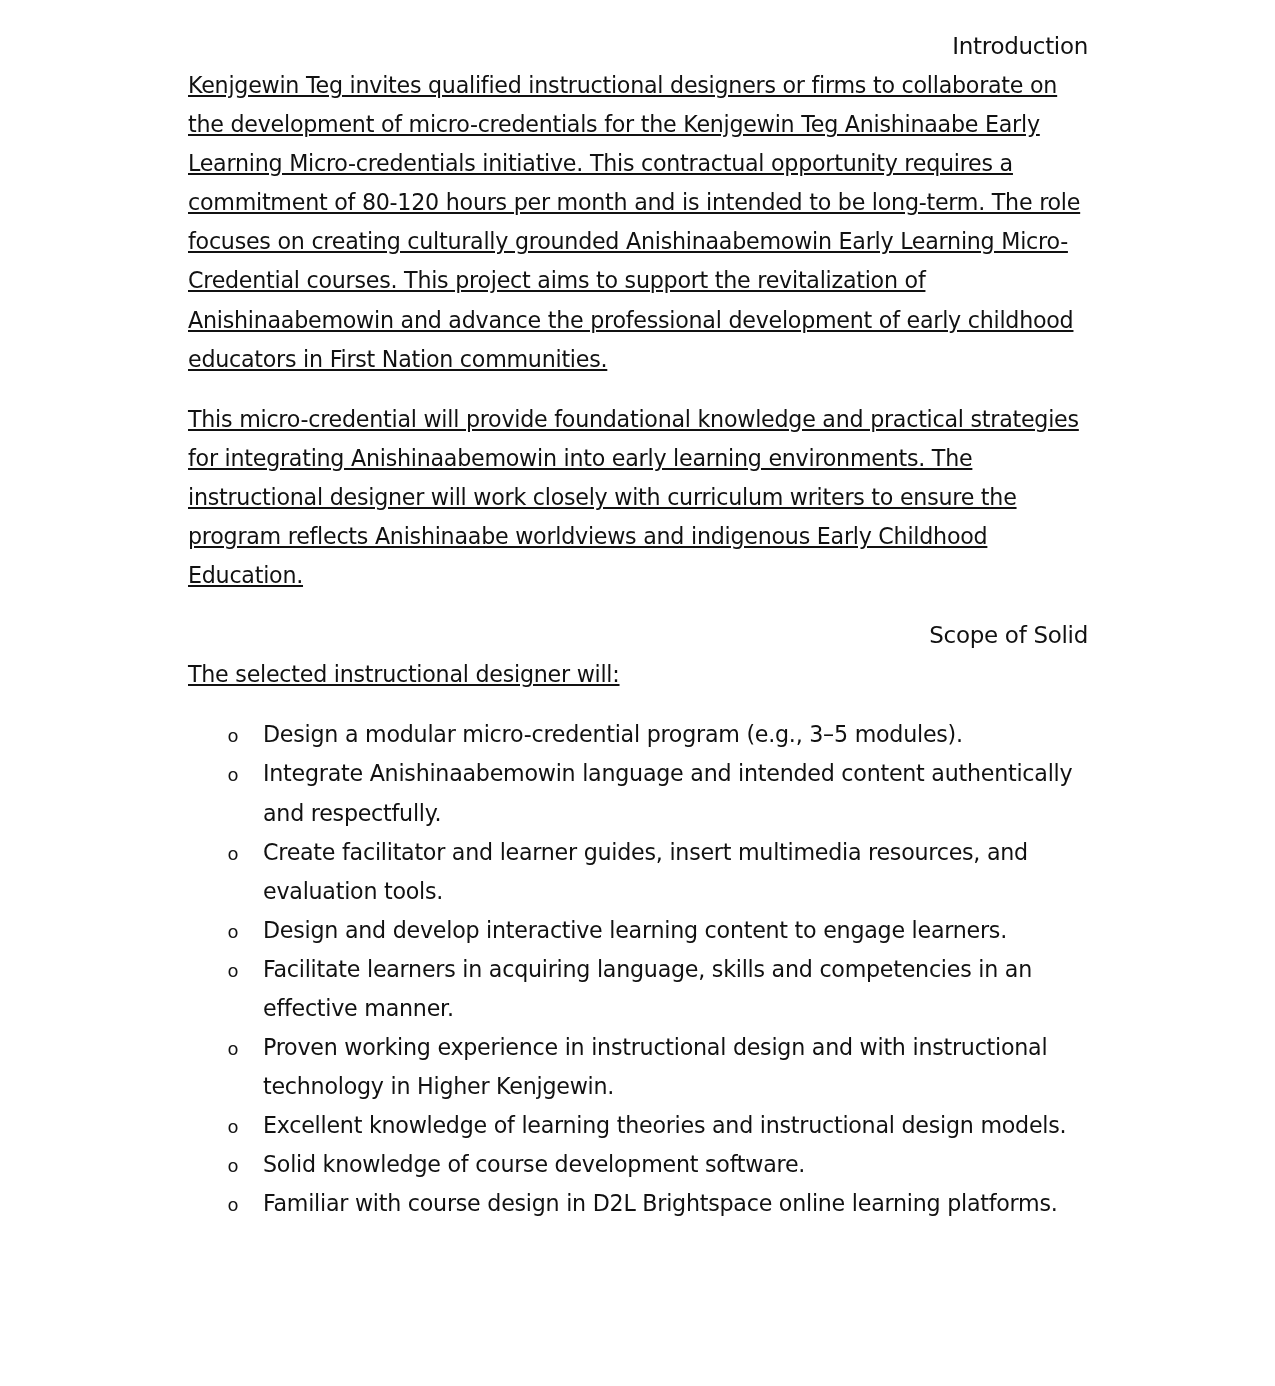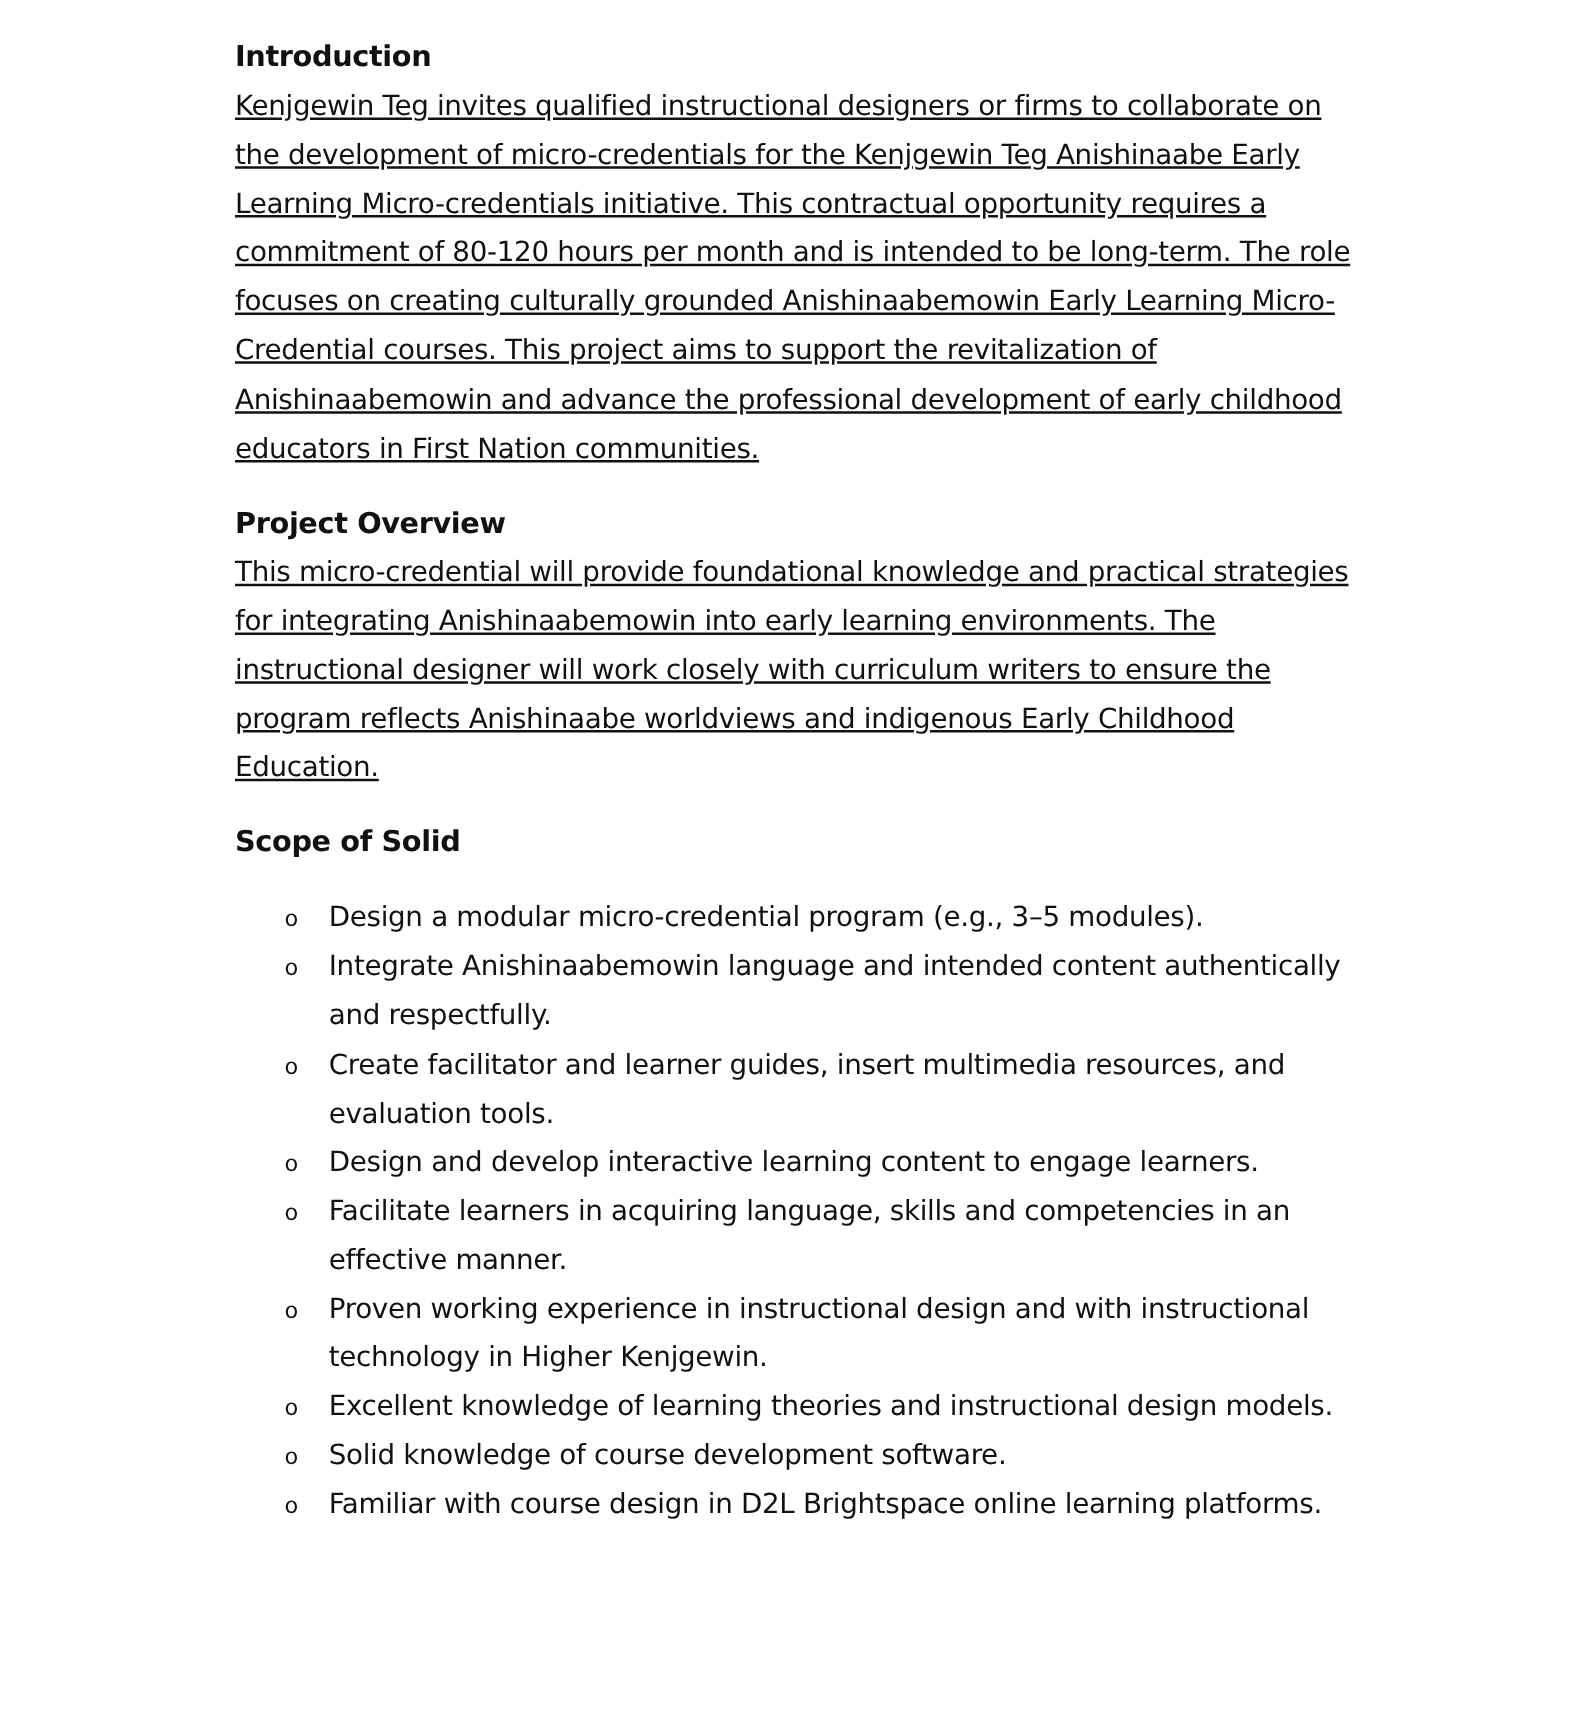--- a/index.html
+++ b/index.html
@@ -17,25 +17,26 @@
     .page {
       position: absolute;
       left: 188px;
       top: 27px;
       width: 900px;
     }
     .section {
       margin: 0 0 21px 0;
     }
     .heading {
-      font-weight: bold;
+      font-weight: normal;
       font-size: 23px;
       line-height: 39px;
       margin: 0;
       letter-spacing: -0.3px;
+      text-align: right;
     }
     .para {
       font-size: 22.2px;
       line-height: 39.1px;
       margin: 0;
       letter-spacing: -0.25px;
       word-spacing: 0px;
       text-decoration: underline;
     }
     .list {
@@ -65,26 +66,26 @@
 <body>
 
 <div class="page">
 
   <div class="section">
     <h2 class="heading">Introduction</h2>
     <p class="para">Kenjgewin Teg invites qualified instructional designers or firms to collaborate on the development of micro-credentials for the Kenjgewin Teg Anishinaabe Early Learning Micro-credentials initiative. This contractual opportunity requires a commitment of 80-120 hours per month and is intended to be long-term. The role focuses on creating culturally grounded Anishinaabemowin Early Learning Micro-Credential courses. This project aims to support the revitalization of Anishinaabemowin and advance the professional development of early childhood educators in First Nation communities.</p>
   </div>
 
   <div class="section">
-    <h2 class="heading">Project Overview</h2>
     <p class="para">This micro-credential will provide foundational knowledge and practical strategies for integrating Anishinaabemowin into early learning environments. The instructional designer will work closely with curriculum writers to ensure the program reflects Anishinaabe worldviews and indigenous Early Childhood Education.</p>
   </div>
 
   <div class="section">
     <h2 class="heading">Scope of Solid</h2>
+    <p class="para">The selected instructional designer will:</p>
     <ul class="list">
       <li class="list-item">
         <span class="bullet">o</span>
         <span class="item-text">Design a modular micro-credential program (e.g., 3–5 modules).</span>
       </li>
       <li class="list-item">
         <span class="bullet">o</span>
         <span class="item-text">Integrate Anishinaabemowin language and intended content authentically and respectfully.</span>
       </li>
       <li class="list-item">

